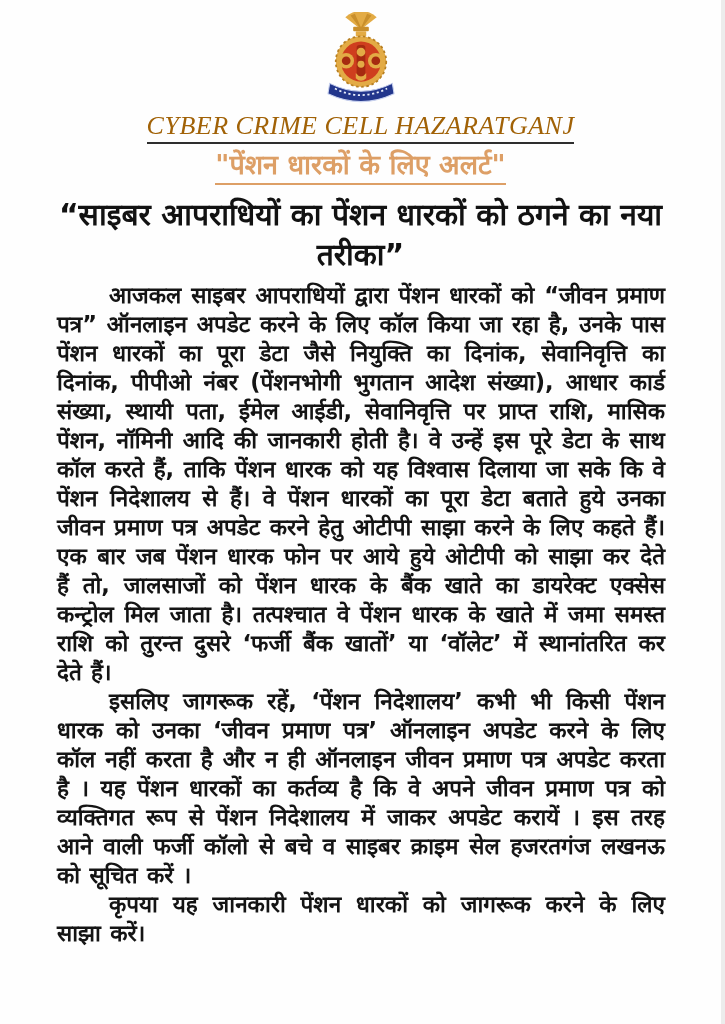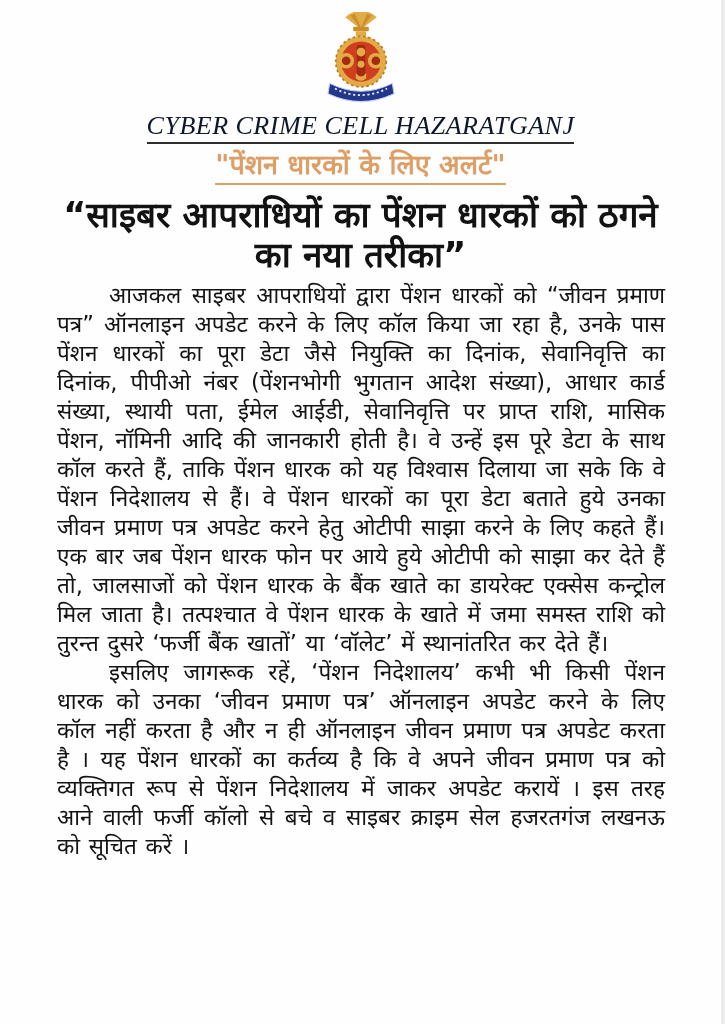--- a/index.html
+++ b/index.html
@@ -17,21 +17,21 @@
   .logo-wrap {
     text-align: center;
     padding-top: 12px;
     height: 96px;
   }
   .org-header {
     text-align: center;
     margin-top: 2px;
     font-family: "Liberation Serif", "DejaVu Serif", serif;
     font-style: italic;
-    color: #0f172a;
+    color: #a16207;
   }
   .org-line {
     display: inline-block;
     font-size: 26px;
     font-weight: 500;
     letter-spacing: 0.5px;
     border-bottom: 2px solid #2e2e2e;
     padding-bottom: 1px;
     margin: 1px 0 2px 0;
     line-height: 30px;
@@ -43,36 +43,36 @@
     font-weight: 700;
     color: #dd9f66;
     border-bottom: 2px solid #dd9f66;
     padding-bottom: 3px;
     line-height: 30px;
   }
   .main-heading {
     width: 86%;
     margin: 10px auto 4px auto;
     text-align: center;
-    font-size: 35px;
+    font-size: 30px;
     font-weight: 800;
     color: #121212;
     line-height: 40px;
     letter-spacing: 0px;
   }
   .body-text {
     margin: 6px 56px 0 57px;
     color: #141414;
   }
   .body-text p {
     margin: 0;
     text-align: justify;
     text-indent: 52px;
     font-size: 22.5px;
-    font-weight: 400;
+    font-weight: 700;
     line-height: 29px;
     word-spacing: 1.5px;
   }
 </style>
 </head>
 <body>
 
 <div class="page">
 
   <div class="logo-wrap">
@@ -112,15 +112,16 @@
 
   <div class="alert-title-row">
     <span class="alert-title">"पेंशन धारकों के लिए अलर्ट"</span>
   </div>
 
   <div class="main-heading">“साइबर आपराधियों का पेंशन धारकों को ठगने का नया तरीका”</div>
 
   <div class="body-text">
     <p>आजकल साइबर आपराधियों द्वारा पेंशन धारकों को “जीवन प्रमाण पत्र” ऑनलाइन अपडेट करने के लिए कॉल किया जा रहा है, उनके पास पेंशन धारकों का पूरा डेटा जैसे नियुक्ति का दिनांक, सेवानिवृत्ति का दिनांक, पीपीओ नंबर (पेंशनभोगी भुगतान आदेश संख्या), आधार कार्ड संख्या, स्थायी पता, ईमेल आईडी, सेवानिवृत्ति पर प्राप्त राशि, मासिक पेंशन, नॉमिनी आदि की जानकारी होती है। वे उन्हें इस पूरे डेटा के साथ कॉल करते हैं, ताकि पेंशन धारक को यह विश्वास दिलाया जा सके कि वे पेंशन निदेशालय से हैं। वे पेंशन धारकों का पूरा डेटा बताते हुये उनका जीवन प्रमाण पत्र अपडेट करने हेतु ओटीपी साझा करने के लिए कहते हैं। एक बार जब पेंशन धारक फोन पर आये हुये ओटीपी को साझा कर देते हैं तो, जालसाजों को पेंशन धारक के बैंक खाते का डायरेक्ट एक्सेस कन्ट्रोल मिल जाता है। तत्पश्चात वे पेंशन धारक के खाते में जमा समस्त राशि को तुरन्त दुसरे ‘फर्जी बैंक खातों’ या ‘वॉलेट’ में स्थानांतरित कर देते हैं।</p>
     <p>इसलिए जागरूक रहें, ‘पेंशन निदेशालय’ कभी भी किसी पेंशन धारक को उनका ‘जीवन प्रमाण पत्र’ ऑनलाइन अपडेट करने के लिए कॉल नहीं करता है और न ही ऑनलाइन जीवन प्रमाण पत्र अपडेट करता है । यह पेंशन धारकों का कर्तव्य है कि वे अपने जीवन प्रमाण पत्र को व्यक्तिगत रूप से पेंशन निदेशालय में जाकर अपडेट करायें । इस तरह आने वाली फर्जी कॉलो से बचे व साइबर क्राइम सेल हजरतगंज लखनऊ को सूचित करें ।</p>
+    <p>कृपया यह जानकारी पेंशन धारकों को जागरूक करने के लिए साझा करें।</p>
   </div>
 
 </div>
 
 </body></html>

